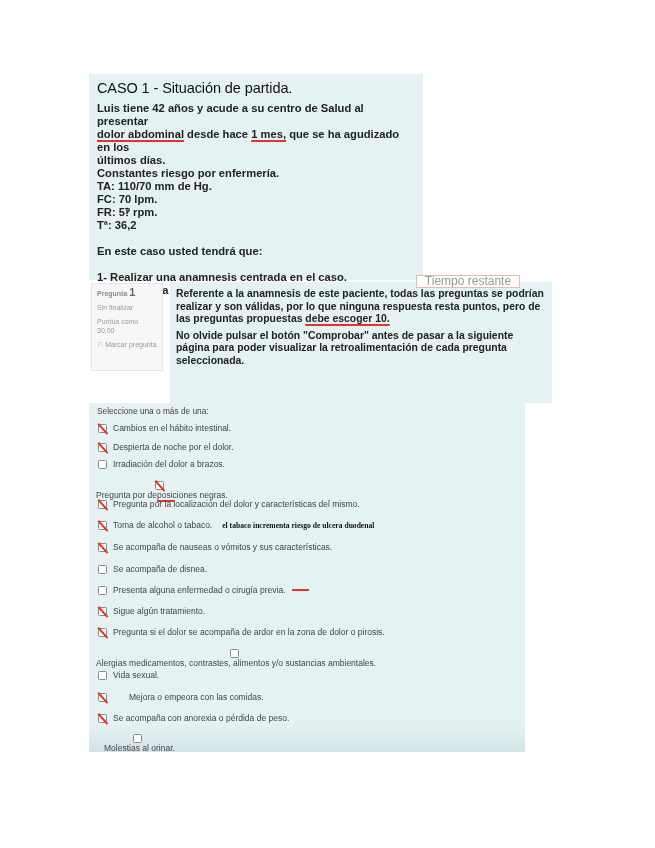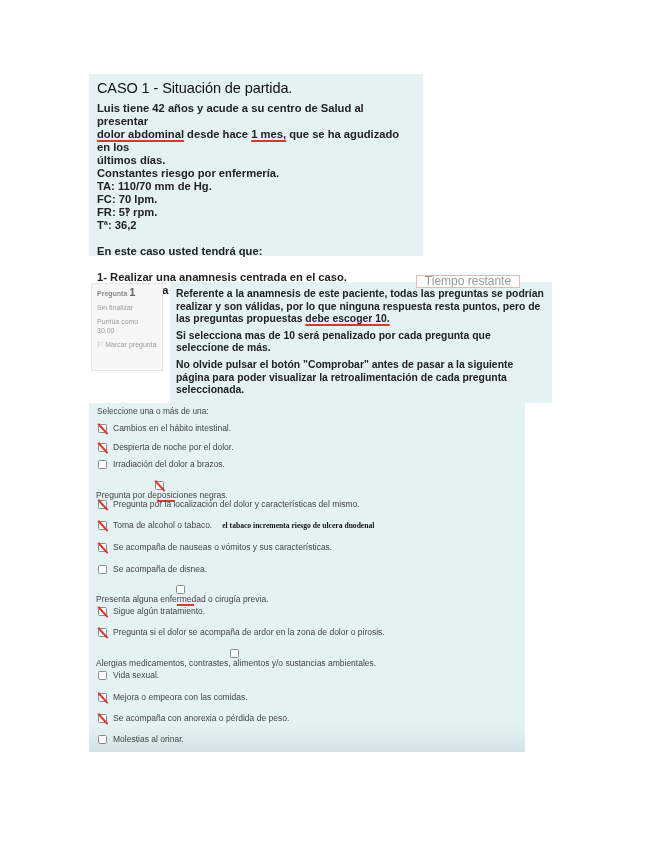--- a/index.html
+++ b/index.html
@@ -1,21 +1,21 @@
 <!DOCTYPE html>
 <html><head>
 <meta charset="utf-8">
 <style>
   html, body { margin: 0; padding: 0; }
   body {
     width: 655px; height: 848px; background: #ffffff; position: relative; overflow: hidden;
     font-family: "Liberation Sans", sans-serif;
   }
   .case-panel {
-    position: absolute; left: 89px; top: 74px; width: 334px; height: 182px;
+    position: absolute; left: 89px; top: 74px; width: 334px; height: 206px;
     background: #e4f2f4; box-sizing: border-box; padding: 6px 8px 12px 8px;
     color: #1c1c1c;
   }
   .case-title { font-size: 14.5px; font-weight: normal; margin: 0 0 6px 0; color:#111; letter-spacing: -0.1px; }
   .case-line { font-size: 11.2px; font-weight: bold; line-height: 13px; color:#222; }
   .u-red { text-decoration: underline; text-decoration-color: #e0352b; text-decoration-thickness: 1.6px; text-underline-offset: 2px; }
   .gap { height: 13px; }
 
   .qinfo {
     position: absolute; left: 91px; top: 283px; width: 72px; height: 88px;
@@ -80,21 +80,20 @@
 
 <div class="qinfo">
   <div><span class="qnum-label">Pregunta</span> <span class="qnum">1</span></div>
   <div>Sin finalizar</div>
   <div><span>Puntúa como</span><br><span>30,00</span></div>
   <div>⚐ Marcar pregunta</div>
 </div>
 
 <div class="instructions">
   <p class="instr-p"><span>Referente a la anamnesis de este paciente, todas las preguntas se podrían realizar y son válidas, por lo que ninguna respuesta resta puntos, pero de las preguntas propuestas </span><span class="u-red">debe escoger 10.</span></p>
-  <p class="instr-p">Si selecciona mas de 10 será penalizado por cada pregunta que seleccione de más.</p>
   <p class="instr-p">No olvide pulsar el botón "Comprobar" antes de pasar a la siguiente página para poder visualizar la retroalimentación de cada pregunta seleccionada.</p>
 </div>
 
 <div class="timer">Tiempo restante 2:19:15</div>
 
 <div class="options-panel">
   <div class="select-label">Seleccione una o más de una:</div>
   <div id="opt-list">
       <div class="opt" style="position: absolute; left: 7px; top: 20px;">
         <span class="cb marked"></span>
@@ -123,47 +122,47 @@
         <span class="note">el tabaco incrementa riesgo de ulcera duodenal</span>
       </div>
       <div class="opt" style="position: absolute; left: 7px; top: 139px;">
         <span class="cb marked"></span>
         <span>Se acompaña de nauseas o vómitos y sus características.</span>
       </div>
       <div class="opt" style="position: absolute; left: 7px; top: 161px;">
         <span class="cb"></span>
         <span>Se acompaña de disnea.</span>
       </div>
-      <div class="opt" style="position: absolute; left: 7px; top: 182px; flex-direction: column;">
+      <div class="opt" style="position: absolute; left: 7px; top: 182px;">
         <span class="cb"></span>
         <span>Presenta alguna enfermedad o cirugía previa.</span>
         <span class="dash"></span>
       </div>
       <div class="opt" style="position: absolute; left: 7px; top: 203px;">
         <span class="cb marked"></span>
         <span>Sigue algún tratamiento.</span>
       </div>
       <div class="opt" style="position: absolute; left: 7px; top: 224px;">
         <span class="cb marked"></span>
         <span>Pregunta si el dolor se acompaña de ardor en la zona de dolor o pirosis.</span>
       </div>
       <div class="opt" style="position: absolute; left: 7px; top: 246px; flex-direction: column;">
         <span class="cb"></span>
         <span>Alergias medicamentos, contrastes, alimentos y/o sustancias ambientales.</span>
       </div>
       <div class="opt" style="position: absolute; left: 7px; top: 267px;">
         <span class="cb"></span>
         <span>Vida sexual.</span>
       </div>
-      <div class="opt" style="position: absolute; left: 7px; top: 289px;">
+      <div class="opt" style="position: absolute; left: 7px; top: 289px; gap: 16px;">
         <span class="cb marked"></span>
         <span>Mejora o empeora con las comidas.</span>
       </div>
       <div class="opt" style="position: absolute; left: 7px; top: 310px;">
         <span class="cb marked"></span>
         <span>Se acompaña con anorexia o pérdida de peso.</span>
       </div>
-      <div class="opt" style="position: absolute; left: 7px; top: 331px;">
+      <div class="opt" style="position: absolute; left: 15px; top: 331px; flex-direction: column;">
         <span class="cb"></span>
         <span>Molestias al orinar.</span>
       </div>
     </div>
 </div>
 
 </body></html>

